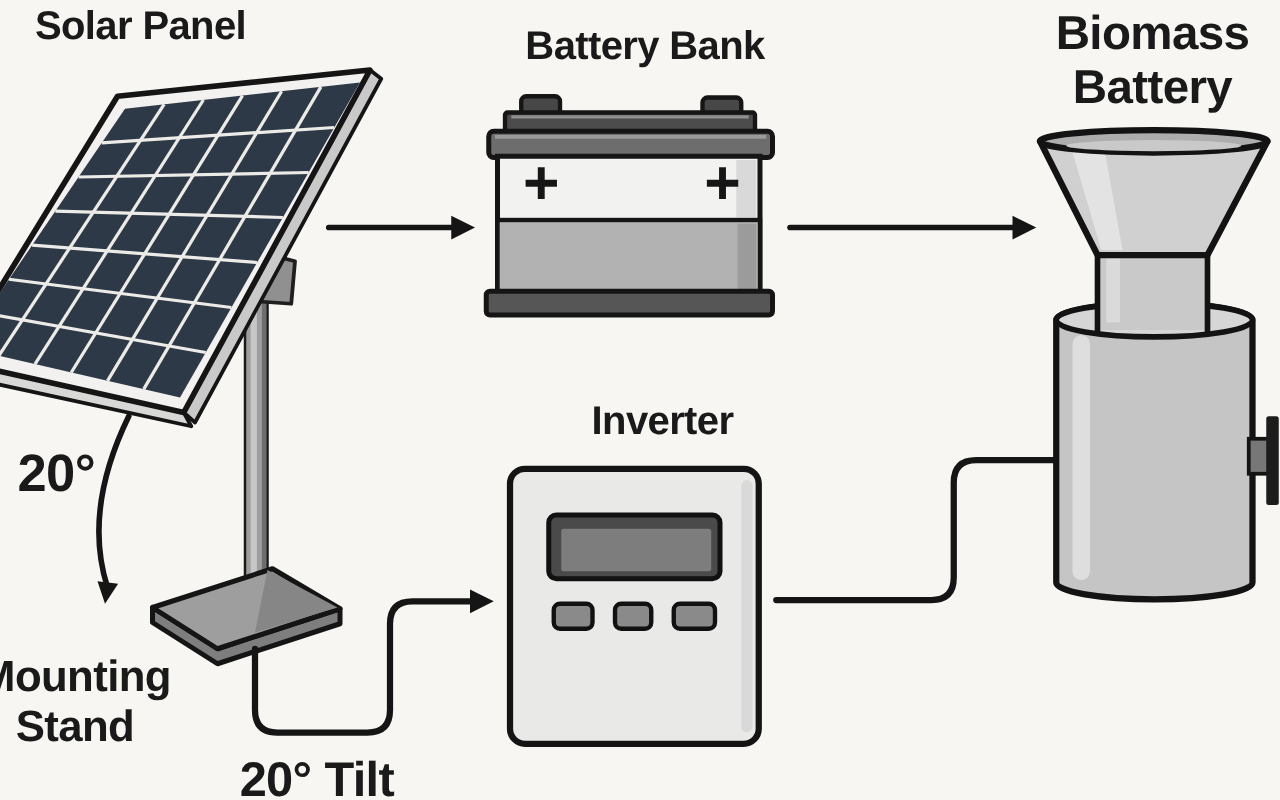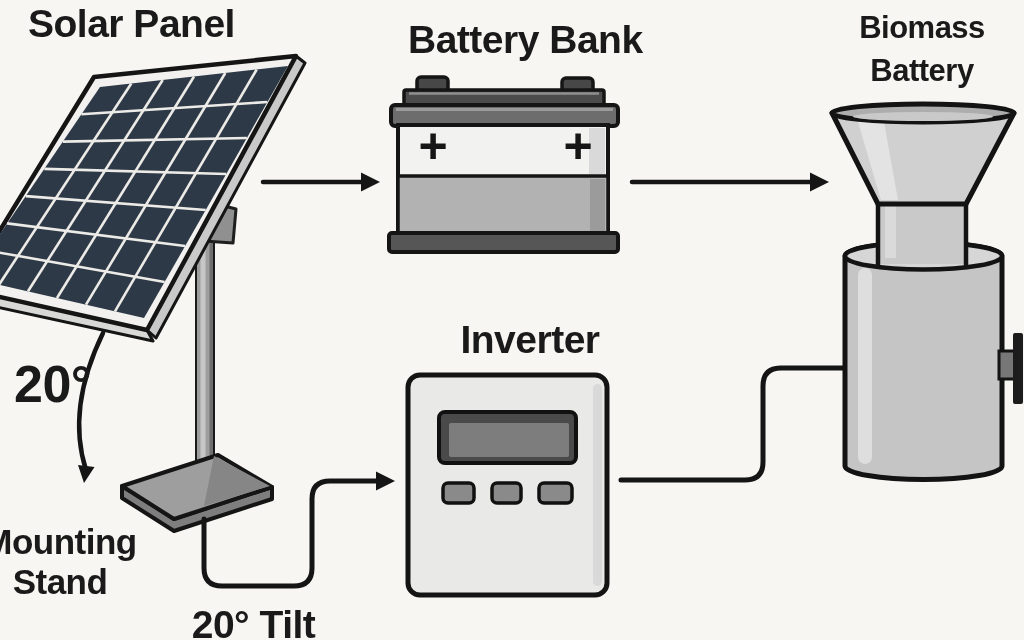--- a/index.html
+++ b/index.html
@@ -13,21 +13,21 @@
   #diagram-svg{position:absolute;left:0;top:0;}
   .label{
     position:absolute;
     font-weight:700;
     color:#1a1a1a;
     letter-spacing:-0.5px;
     line-height:1.0;
     white-space:nowrap;
   }
   .label.centered{text-align:center;}
-  .title{font-size:39px;}
+  .title{font-size:32px;}
 </style>
 </head>
 <body>
 
 <div id="stage">
 
   <svg id="diagram-svg" width="1024" height="640" viewBox="0 0 1024 640">
 
     <g>
       <rect x="196" y="212" width="18" height="252" fill="#9e9e9e" stroke="#1a1a1a" stroke-width="2"></rect>
@@ -126,28 +126,28 @@
       <ellipse cx="923" cy="116.5" rx="70" ry="4.5" fill="#c9c9c9"></ellipse>
       <rect x="999" y="351" width="16" height="28" fill="#777777" stroke="#131313" stroke-width="3"></rect>
       <rect x="1013" y="333" width="10" height="71" rx="2" fill="#1c1c1c"></rect>
     </g>
   </svg>
 
   <div class="label title" style="left:28px; top:4px;">Solar Panel</div>
 
   <div class="label title centered" style="left:408px; top:20px; width:216px;">Battery Bank</div>
 
-  <div class="label centered" style="left:836px; top:6px; width:172px; font-size:31px; line-height:43px;">
+  <div class="label centered" style="left:836px; top:6px; width:172px; font-size:38px; line-height:43px;">
     <div>Biomass</div>
     <div>Battery</div>
   </div>
 
   <div class="label title centered" style="left:440px; top:320px; width:180px;">Inverter</div>
 
-  <div class="label" style="left:14px; top:358px; font-size:52px;">20°</div>
+  <div class="label" style="left:14px; top:358px; font-size:42px;">20°</div>
 
   <div class="label centered" style="left:-26px; top:522px; width:172px; font-size:35px; line-height:40px;">
     <div>Mounting</div>
     <div>Stand</div>
   </div>
 
   <div class="label centered" style="left:171px; top:605px; width:165px; font-size:39px;">20° Tilt</div>
 
 </div>
 

